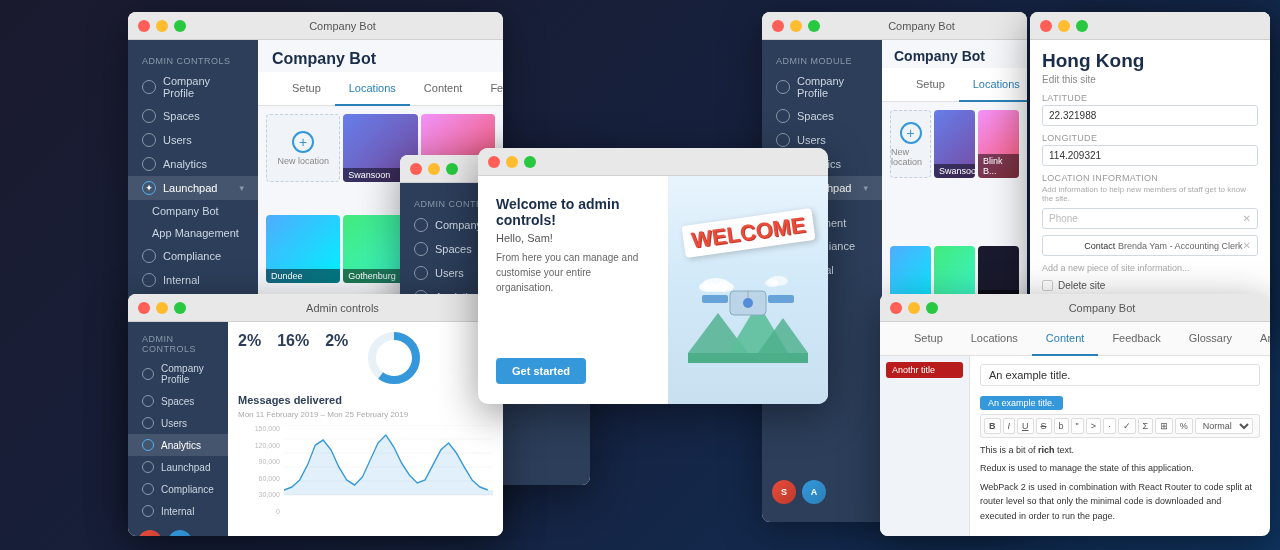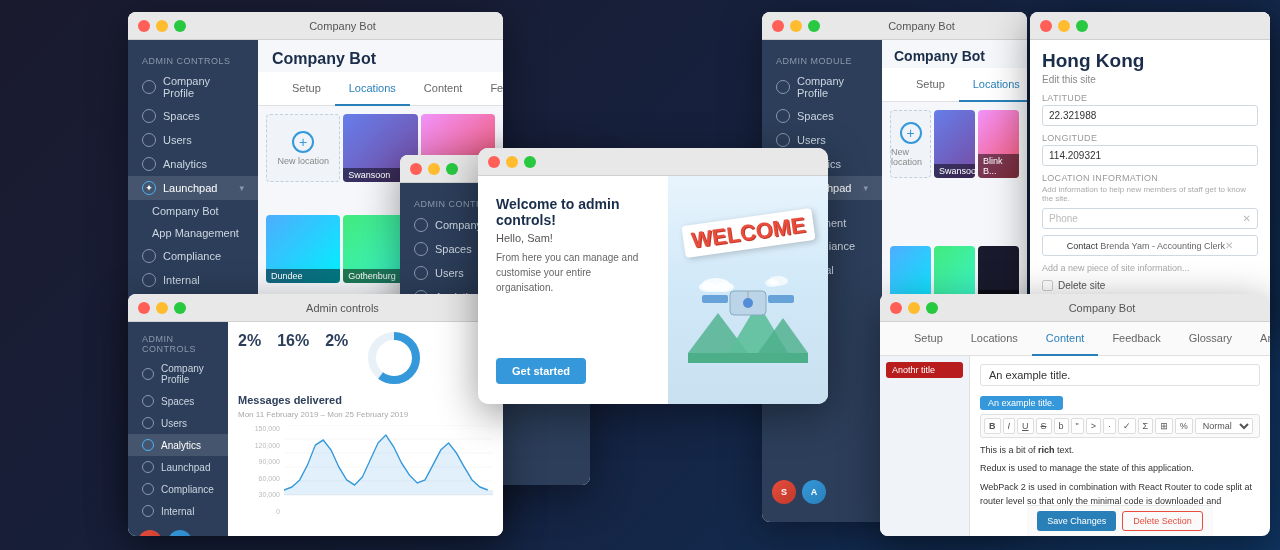--- a/index.html
+++ b/index.html
@@ -334,21 +334,21 @@
     }
     .contact-row {
       border: 1px solid #d0d8e0;
       border-radius: 3px;
       padding: 4px 6px;
       font-size: 10px;
       color: #333;
       margin-bottom: 4px;
       display: flex;
       align-items: center;
-      justify-content: center;
+      justify-content: flex-end;
     }
     .add-contact {
       font-size: 9px;
       color: #aaa;
       padding: 3px 0;
       cursor: pointer;
     }
     .delete-site-row {
       display: flex;
       align-items: center;
@@ -1099,19 +1099,15 @@
             <option>Normal</option>
             <option>H1</option>
             <option>H2</option>
           </select>
         </div>
         <div class="content-text">This is a bit of <strong>rich</strong> text.</div>
         <div class="content-text">Redux is used to manage the state of this application.</div>
         <div class="content-text">WebPack 2 is used in combination with React Router to code split at router level so that only the minimal code is downloaded and executed in order to run the page.</div>
         
       </div>
-      <div class="bottom-btn-row">
-        <button class="btn-save-changes">Save Changes</button>
-        <button class="btn-delete-section">Delete Section</button>
-      </div>
     </div>
   </div>
 </div>
 
 </body></html>

